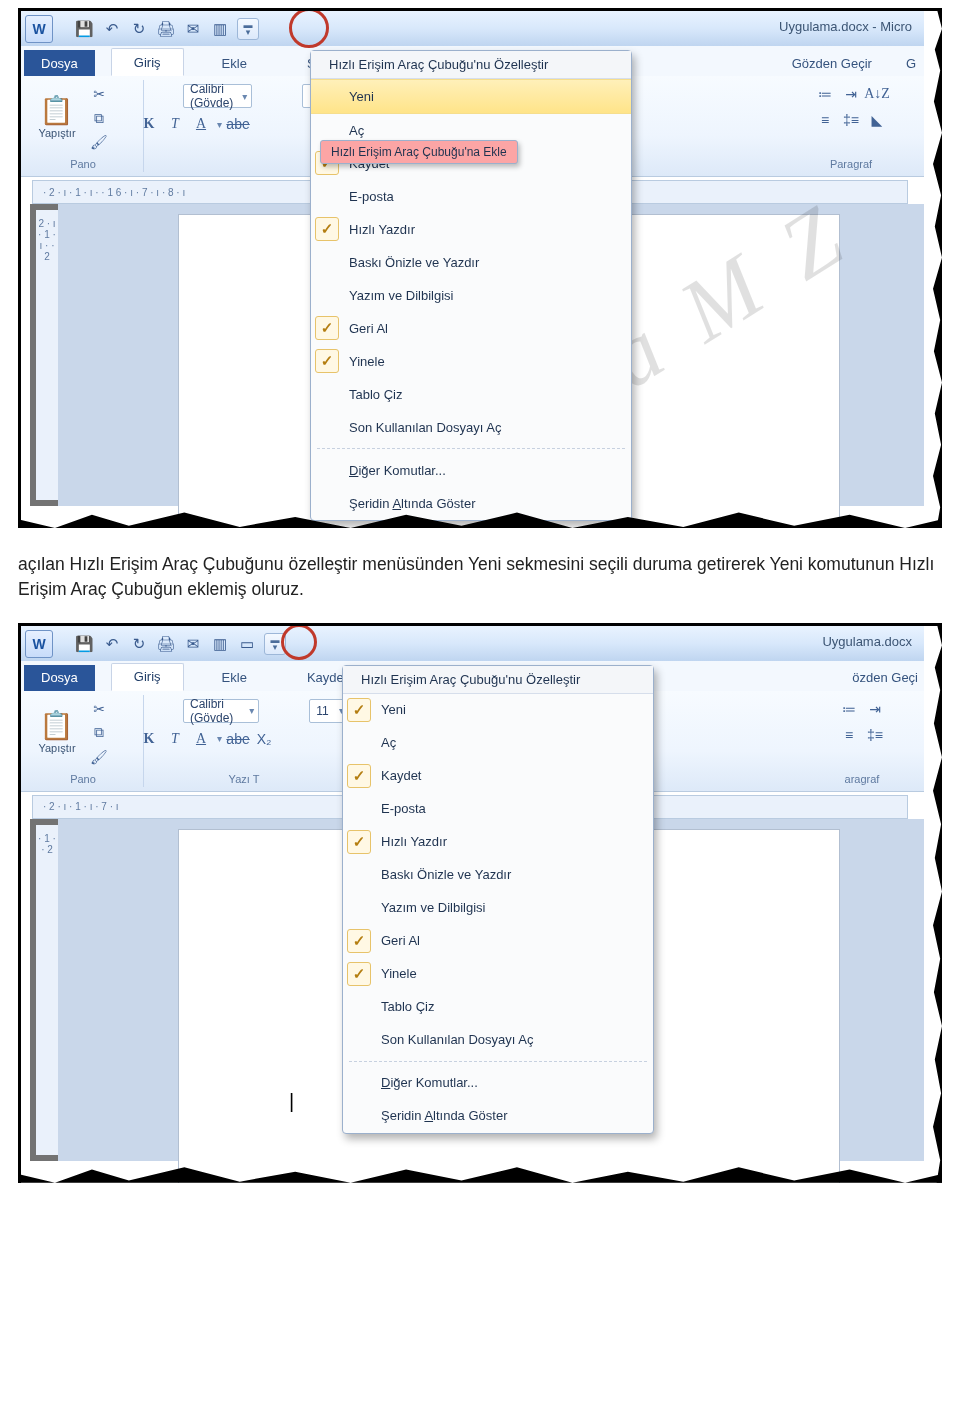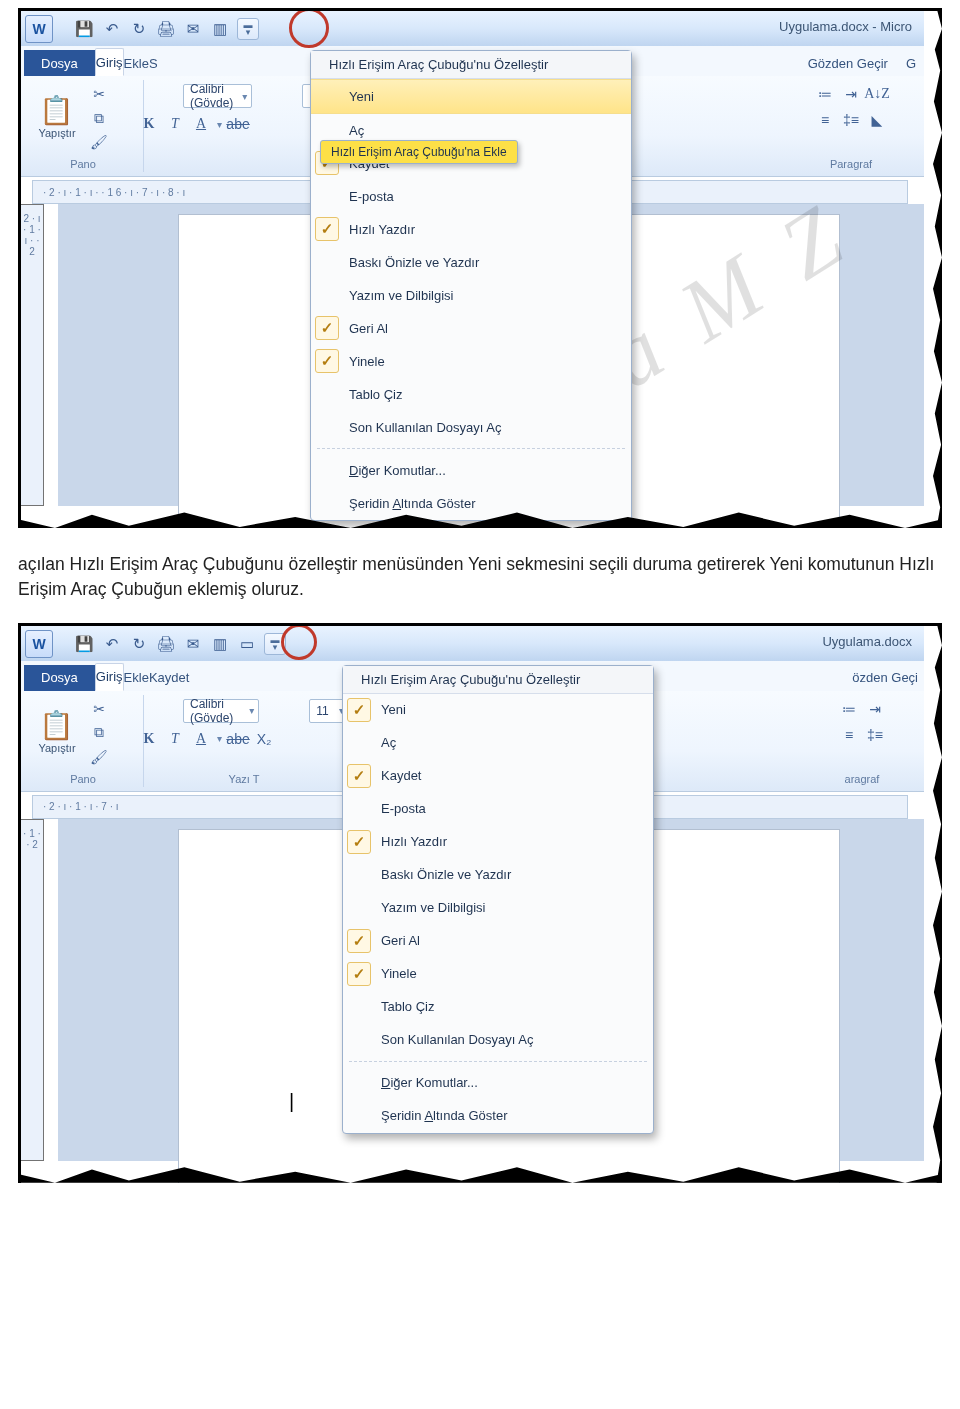--- a/index.html
+++ b/index.html
@@ -70,29 +70,29 @@
     position:absolute;border:3px solid #c0392b;border-radius:50%;
     pointer-events:none;z-index:10;
   }
   .titlebar .title-text {
     position:absolute; right:12px; top:8px; font-size:13px; color:#3c5574;margin-left:32px;
   }
 
   .tabs {
     position:absolute; top:38px; left:3px; right:18px; height:30px;
     background:#f3f8fe; border-bottom:1px solid #c8d4e7;
-    display:flex; align-items:flex-end;
+    display:flex; align-items:flex-end;gap:16px;
   }
   .file-tab {
     background:#2a5599;color:#fff;height:26px;padding:0 17px 0 17px;
     display:flex;align-items:center;font-size:13px;border-radius:0;
     margin-left:3px;margin-bottom:0;
   }
   .tab {
-    height:26px;padding:0 0;display:flex;align-items:center;
+    height:26px;padding:0 22px;display:flex;align-items:center;
     font-size:13px;color:#35537e;
   }
   .tab.active {
     background:#fff;border:1px solid #c8d4e7;border-bottom:1px solid #fff;
     border-radius:2px 2px 0 0;color:#1f3c66;
   }
 
   .ribbon {
     position:absolute; top:68px; left:3px; right:18px; height:100px;
     background:linear-gradient(#f7fbff,#eef5fe 60%,#dde9f8);
@@ -124,22 +124,22 @@
     content:"▾";position:absolute;right:4px;color:#6a87b0;font-size:10px;
   }
 
   .ruler {
     position:absolute;left:14px;right:34px;height:22px;top:172px;
     background:#eaf1fb;border:1px solid #b9cbe0;
     font-size:10px;color:#5f7aa0;display:flex;align-items:center;
     overflow:hidden;
   }
   .vruler {
-    position:absolute;left:2px;width:22px;top:196px;bottom:22px;
-    background:#eaf1fb;border:1px solid #737373;
+    position:absolute;left:12px;width:22px;top:196px;bottom:22px;
+    background:#eaf1fb;border:6px solid #737373;
     font-size:10px;color:#5f7aa0;overflow:hidden;
   }
   .docview {
     position:absolute;left:40px;right:18px;top:196px;bottom:22px;
     background:#c9d7ea;
   }
   .pagearea {
     position:absolute;left:120px;top:10px;width:660px;height:400px;
     background:#fff;border:1px solid #b2bfd1;
   }
@@ -164,21 +164,21 @@
     border:1px solid transparent;border-radius:3px;margin-right:10px;
   }
   .dd-item .chk.on { border-color:#e7c36a;background:#fff8e4; }
   .dd-item.highlight {
     background:linear-gradient(#fff0b9,#ffe489);
     border-top:1px solid #f6de8d;border-bottom:1px solid #f6de8d;
   }
   .dd-sep { height:1px;border-top:1px dashed #c7d1e0;margin:4px 6px; }
 
   .tooltip-balloon {
-    position:absolute;background:#fde047;border:1px solid #9bb0cc;border-radius:3px;
+    position:absolute;background:#fca5a5;border:1px solid #9bb0cc;border-radius:3px;
     padding:4px 10px;font-size:12px;color:#1f3350;
     box-shadow:2px 3px 5px rgba(0,0,0,.25);z-index:30;
   }
 
   .watermark {
     position:absolute;pointer-events:none;z-index:5;
     color:rgba(0,0,0,.12);font-family:"Times New Roman",serif;font-style:italic;
     font-size:90px;transform:rotate(-32deg);letter-spacing:10px;
     white-space:nowrap;
   }

